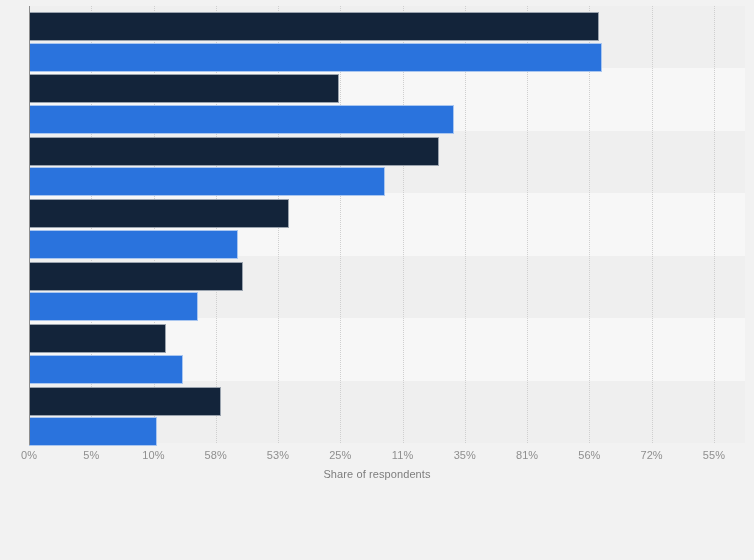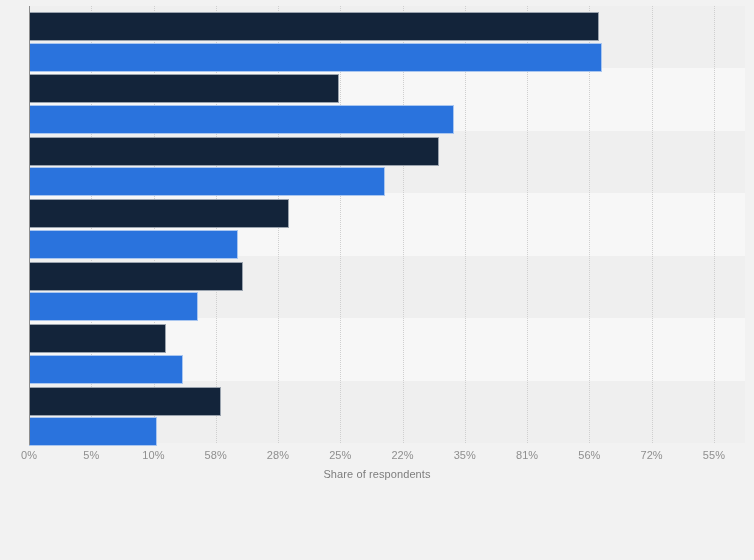--- a/index.html
+++ b/index.html
@@ -152,23 +152,23 @@
       </div>
   </div>
 
   <div id="axis-line"></div>
 
   <div id="x-axis-labels">
       <div class="tick-label" style="left: 29px;">0%</div>
       <div class="tick-label" style="left: 91.2609px;">5%</div>
       <div class="tick-label" style="left: 153.522px;">10%</div>
       <div class="tick-label" style="left: 215.783px;">58%</div>
-      <div class="tick-label" style="left: 278.043px;">28%</div>
+      <div class="tick-label" style="left: 278.043px;">53%</div>
       <div class="tick-label" style="left: 340.304px;">25%</div>
-      <div class="tick-label" style="left: 402.565px;">22%</div>
+      <div class="tick-label" style="left: 402.565px;">11%</div>
       <div class="tick-label" style="left: 464.826px;">35%</div>
       <div class="tick-label" style="left: 527.087px;">81%</div>
       <div class="tick-label" style="left: 589.348px;">56%</div>
       <div class="tick-label" style="left: 651.609px;">72%</div>
       <div class="tick-label" style="left: 713.87px;">55%</div>
     </div>
 
   <div id="x-axis-title">Share of respondents</div>
 
   <div id="footer-area"></div>

